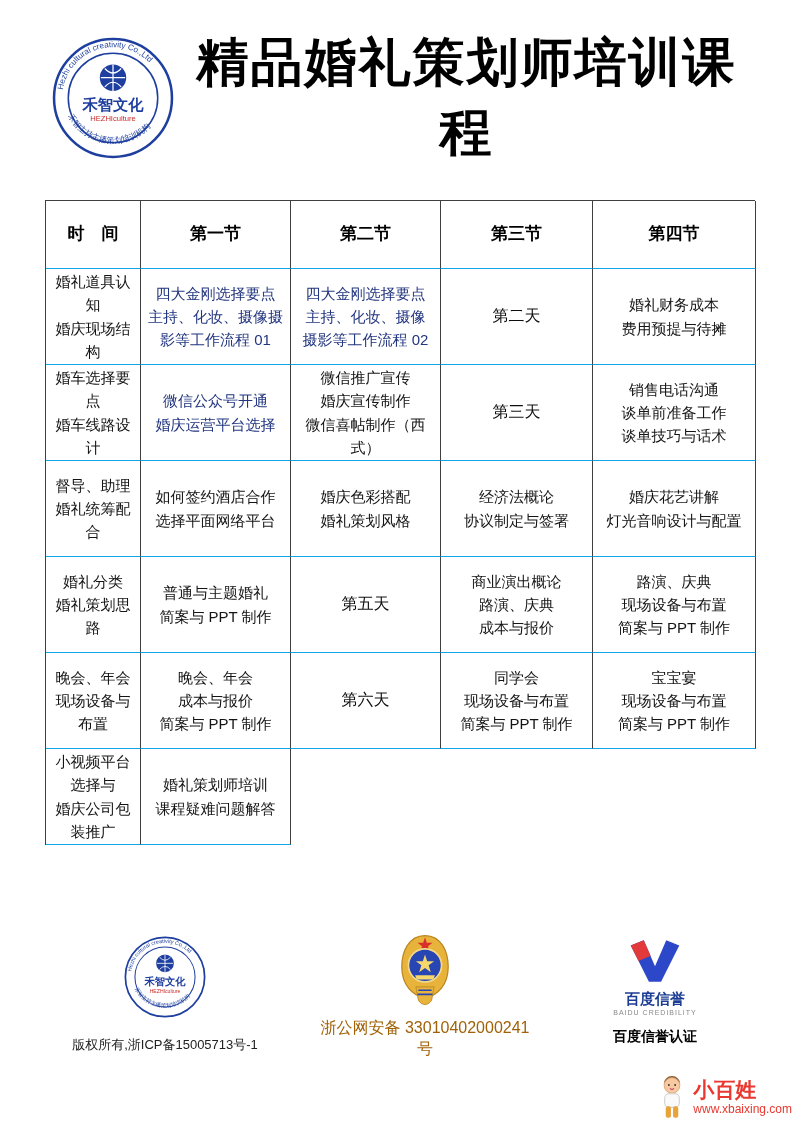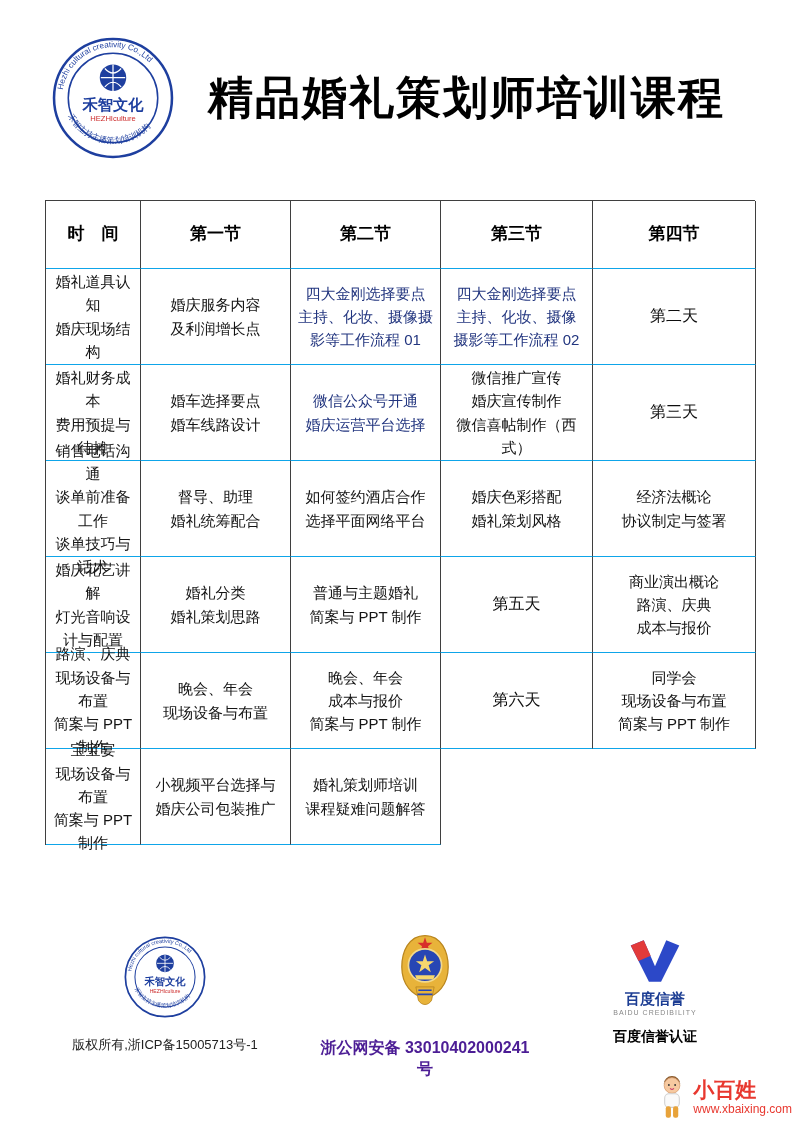--- a/index.html
+++ b/index.html
@@ -8,21 +8,21 @@
     position:relative; width:800px; height:1128px; margin:0 auto;
     background:#ffffff; overflow:hidden;
     font-family:"Liberation Sans","DejaVu Sans",sans-serif;
     color:#111;
   }
 
   
   .hdr { position:absolute; top:28px; left:52px; right:45px; height:140px;
          display:flex; align-items:center; }
   .logo-top { width:122px; height:122px; flex:0 0 auto; }
-  .title { flex:1; text-align:center; font-size:45px; font-weight:900;
+  .title { flex:1; text-align:center; font-size:52px; font-weight:900;
            color:#000; letter-spacing:2px; margin-left:4px;
            font-family:"Liberation Serif","DejaVu Serif",serif; }
 
   
   .course-table {
     position:absolute; left:45px; top:200px; width:710px;
     display:grid;
     grid-template-columns:95px 150px 150px 152px 163px;
     grid-template-rows:68px repeat(6, 96px);
     border-left:1px solid #3f3f3f; border-top:1px solid #3f3f3f;
@@ -41,21 +41,21 @@
   .f-block { position:absolute; text-align:center; }
   .f-left  { left:55px;  top:936px; width:220px; }
   .f-mid   { left:320px; top:930px; width:210px; }
   .f-right { left:580px; top:938px; width:150px; }
 
   .logo-bottom { width:82px; height:82px; }
   .badge-svg   { width:58px;  height:84px; }
   .baidu-svg   { width:52px;  height:46px; }
 
   .icp-text    { margin-top:14px; font-size:13px; color:#222; }
-  .police-text { margin-top:20px; font-size:16px; font-weight:bold; color:#4c1d95; }
+  .police-text { margin-top:0; font-size:16px; font-weight:normal; color:#a16207; }
   .baidu-name  { margin-top:2px; font-size:15px; font-weight:bold; color:#1c3d93; }
   .baidu-en    { font-size:7px; letter-spacing:1px; color:#888; }
   .baidu-cert  { margin-top:12px; font-size:14px; font-weight:bold; color:#000; }
 
   
   .watermark { position:absolute; right:8px; bottom:6px;
                display:flex; align-items:center; }
   .mascot-svg { width:34px; height:48px; margin-right:4px; }
   .wm-texts { text-align:left; padding-bottom:2px; }
   .wm-name { font-size:21px; font-weight:bold; color:#e8382f; line-height:1.1; }
@@ -93,22 +93,20 @@
   <div class="course-table">
 
     <div class="cell th">时　间</div>
     <div class="cell th">第一节</div>
     <div class="cell th">第二节</div>
     <div class="cell th">第三节</div>
     <div class="cell th">第四节</div>
 
     <div class="cell">婚礼道具认知
 婚庆现场结构</div>
-    <div class="cell">婚庆服务内容
-及利润增长点</div>
     <div class="cell blue">四大金刚选择要点
 主持、化妆、摄像摄
 影等工作流程 01</div>
     <div class="cell blue">四大金刚选择要点
 主持、化妆、摄像
 摄影等工作流程 02</div>
 
     <div class="cell rl">第二天</div>
     <div class="cell">婚礼财务成本
 费用预提与待摊</div>

